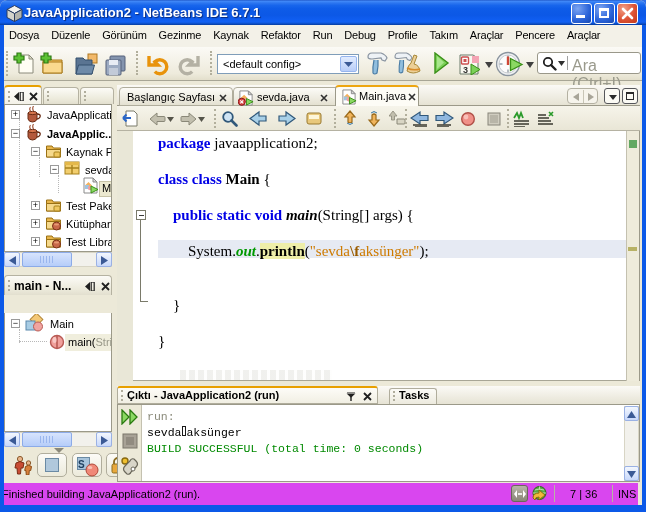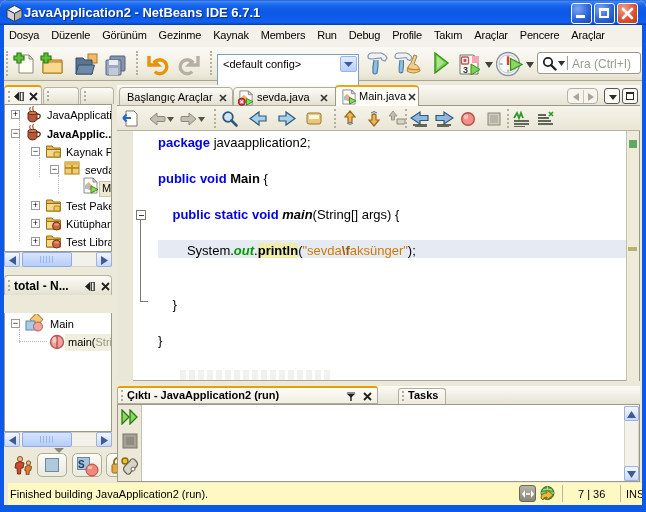--- a/index.html
+++ b/index.html
@@ -30,21 +30,21 @@
 .ptab.active{background:linear-gradient(180deg,#fefdfb,#f4f2e8);border-top:2px solid #e8a000;}
 .vgrip{width:0;border-left:2px dotted #b0ad9c;}
 
 .exp{width:9px;height:9px;border:1px solid #9a9a9a;background:#fff;font-size:9px;line-height:7px;text-align:center;color:#000;}
 .trow{white-space:nowrap;}
 
 .sbtn{width:16px;height:15px;border:1px solid #9ab1e4;border-radius:2px;background:linear-gradient(180deg,#f3f7fe,#c8d8fb);color:#3b5a96;text-align:center;}
 .sthumb{background:linear-gradient(180deg,#d7e4fd,#b6cdf9);border:1px solid #8cabe8;border-radius:2px;}
 .strack{background:#f2f1ec;border:1px solid #d8d5c5;}
 
-#edcode{font-family:Liberation Sans, sans-serif;font-size:13px;line-height:18px;white-space:pre;}
+#edcode{font-family:Liberation Serif, serif;font-size:15px;line-height:18px;white-space:pre;}
 .kw{color:#0000e6;font-weight:bold;}
 .str{color:#ce7b00;}
 .esc{color:#9a5c00;font-weight:bold;}
 .fld{color:#009900;font-weight:bold;font-style:italic;}
 .mtd{font-weight:bold;font-style:italic;}
 .bld{font-weight:bold;}
 
 #outtext{font-family:"Liberation Mono",monospace;font-size:11.5px;line-height:16.2px;white-space:pre;}
 .green{color:#028a02;}
 .gray{color:#8a8a7a;}
@@ -71,21 +71,21 @@
         </svg>
  </div>
 </div>
 
 <div class="abs" id="menu">
  <span class="mi">Dosya</span>
       <span class="mi">Düzenle</span>
       <span class="mi">Görünüm</span>
       <span class="mi">Gezinme</span>
       <span class="mi">Kaynak</span>
-      <span class="mi">Members</span>
+      <span class="mi">Refaktor</span>
       <span class="mi">Run</span>
       <span class="mi">Debug</span>
       <span class="mi">Profile</span>
       <span class="mi">Takım</span>
       <span class="mi">Araçlar</span>
       <span class="mi">Pencere</span>
       <span class="mi">Araçlar</span>
 </div>
 
 <div class="abs" id="toolbar">
@@ -120,21 +120,21 @@
  <svg class="abs" style="left:141px;top:6px" width="26" height="24" viewBox="0 0 26 24">
   <path d="M5 4 v8 h8" fill="none" stroke="#e8930c" stroke-width="0"></path>
   <path d="M4 3 v9 h9 l-3.2 -3.2 a7 7 0 1 1 0 9.8" fill="none" stroke="#e8930c" stroke-width="3.4"></path>
  </svg>
 
  <svg class="abs" style="left:172px;top:6px" width="26" height="24" viewBox="0 0 26 24">
   <path d="M22 3 v9 h-9 l3.2 -3.2 a7 7 0 1 0 0 9.8" fill="none" stroke="#b4b1a4" stroke-width="3.4"></path>
  </svg>
  <div class="abs tsep" style="left:206px"></div>
 
- <div class="abs" style="left:213px;top:7px;width:142px;height:32px;background:#fff;border:1px solid #7f9db9;">
+ <div class="abs" style="left:213px;top:7px;width:142px;height:20px;background:#fff;border:1px solid #7f9db9;">
   <div class="abs" style="left:5px;top:3px">&lt;default config&gt;</div>
   <div class="abs" style="right:1px;top:1px;width:17px;height:16px;background:linear-gradient(180deg,#e2ecfe,#b8cdf8);border:1px solid #96b5ee;border-radius:2px;">
    <svg class="abs" style="left:3px;top:5px" width="9" height="6" viewBox="0 0 9 6">
             <path d="M0 0 L4.5 5 L9 0 z" fill="#3b5a96"></path>
           </svg>
   </div>
  </div>
 
  <svg class="abs" style="left:362px;top:4px" width="22" height="25" viewBox="0 0 22 25">
   <path d="M2 6 q0 -4 4 -4 l9 0 q5 2 6 5 l-2 3 -3 -1 -1 -2 -9 1 q-4 0 -4 -2" fill="#eef2f6" stroke="#8a94a0" stroke-width="1.2"></path>
@@ -178,21 +178,21 @@
 
  <div class="abs" style="left:533px;top:5px;width:104px;height:22px;background:#fff;border:1px solid #9a988a;border-radius:3px;">
   <svg class="abs" style="left:4px;top:3px" width="15" height="15" viewBox="0 0 15 15">
    <circle cx="6" cy="6" r="4.2" fill="none" stroke="#202020" stroke-width="1.8"></circle>
    <path d="M9 9 L13.5 13.5" stroke="#202020" stroke-width="2.4" stroke-linecap="round"></path>
   </svg>
   <svg class="abs" style="left:20px;top:8px" width="7" height="5" viewBox="0 0 7 5">
           <path d="M0 0 h7 L3.5 5 z" fill="#303030"></path>
         </svg>
   <div class="abs" style="left:29px;top:3px;width:1px;height:14px;background:#a0a0a0"></div>
-  <div class="abs" style="left:34px;top:4px;color:#9a9a8c;font-size:12px">Ara (Ctrl+I)</div>
+  <div class="abs" style="left:34px;top:4px;color:#9a9a8c;font-size:16px">Ara (Ctrl+I)</div>
  </div>
 </div>
 
 <div class="abs" id="projects" style="left:4px;top:85px;width:108px;height:182px;">
 
  <div class="abs ptab active" style="left:0;top:0;width:38px;height:19px;">
   <div class="abs vgrip" style="left:3px;top:4px;height:11px"></div>
   <svg class="abs" style="left:9px;top:5px" width="10" height="9" viewBox="0 0 10 9">
           <path d="M5 0 L0 4.5 L5 9 z" fill="#202020"></path>
           <rect x="6.2" y="0" width="3" height="9" fill="none" stroke="#202020" stroke-width="1.2"></rect>
@@ -292,21 +292,21 @@
   <div class="abs" style="left:36px;top:4px;width:14px;height:7px;background:repeating-linear-gradient(90deg,#9ab6ee 0,#9ab6ee 1px,transparent 1px,transparent 3px)"></div>
   <div class="abs sbtn" style="left:92px;top:0"><svg width="7" height="9" style="margin-top:3px" viewBox="0 0 7 9">
             <path d="M0 0 L7 4.5 L0 9 z" fill="#3b5a96"></path>
           </svg></div>
  </div>
 </div>
 
 <div class="abs" id="navigator" style="left:4px;top:275px;width:108px;height:207px;">
  <div class="abs ptab" style="left:0;top:0;width:108px;height:20px;border-radius:4px 4px 0 0;">
   <div class="abs vgrip" style="left:3px;top:4px;height:11px"></div>
-  <div class="abs" style="left:9px;top:3px;font-weight:bold;font-size:12px">total - N...</div>
+  <div class="abs" style="left:9px;top:3px;font-weight:bold;font-size:12px">main - N...</div>
   <svg class="abs" style="left:80px;top:6px" width="10" height="9" viewBox="0 0 10 9">
           <path d="M5 0 L0 4.5 L5 9 z" fill="#202020"></path>
           <rect x="6.2" y="0" width="3" height="9" fill="none" stroke="#202020" stroke-width="1.2"></rect>
         </svg>
   <svg class="abs" style="left:96px;top:6px" width="9" height="9" viewBox="0 0 9 9">
           <path d="M1 1 L8 8 M8 1 L1 8" stroke="#202020" stroke-width="1.8"></path>
         </svg>
  </div>
 
 
@@ -368,21 +368,21 @@
             <rect x="1" y="7" width="12" height="9" rx="1.5" fill="#e8a83c" stroke="#8a6a1c"></rect>
           </svg>
   </div>
  </div>
 </div>
 
 <div class="abs" id="editor" style="left:117px;top:85px;width:523px;height:301px;">
 
  <div class="abs" style="left:0;top:0;width:523px;height:21px;background:linear-gradient(180deg,#fbfaf6,#e6e3d4);border-bottom:1px solid #9b9989;"></div>
  <div class="abs" style="left:2px;top:2px;width:114px;height:19px;border:1px solid #b0ad9c;border-radius:4px 4px 0 0;background:linear-gradient(180deg,#fcfbf7,#e4e1d1);">
-  <div class="abs" style="left:7px;top:3px;white-space:nowrap">Başlangıç Araçlar</div>
+  <div class="abs" style="left:7px;top:3px;white-space:nowrap">Başlangıç Sayfası</div>
   <svg class="abs" style="left:99px;top:6px" width="8" height="8" viewBox="0 0 8 8">
           <path d="M1 1 L7 7 M7 1 L1 7" stroke="#303030" stroke-width="1.6"></path>
         </svg>
  </div>
  <div class="abs" style="left:116px;top:2px;width:113px;height:19px;border:1px solid #b0ad9c;border-radius:4px 4px 0 0;background:linear-gradient(180deg,#fcfbf7,#e4e1d1);">
   <svg class="abs" style="left:4px;top:2px" width="16" height="16" viewBox="0 0 17 17">
    <path d="M2 1 h9 l4 4 v11 h-13 z" fill="#fff" stroke="#8a8a8a"></path>
    <path d="M11 1 l4 4 h-4 z" fill="#d8d8d8" stroke="#8a8a8a"></path>
    <rect x="4" y="6" width="5" height="5" fill="#f4b05c" transform="rotate(45 6.5 8.5)"></rect>
    <circle cx="8" cy="11" r="2.2" fill="#f0a0a0"></circle>
@@ -508,21 +508,21 @@
   <div class="abs" style="left:512px;top:9px;width:8px;height:8px;background:#62a862;"></div>
   <div class="abs" style="left:511px;top:116px;width:9px;height:4px;background:#b8b266;"></div>
 
   <div class="abs" style="left:19px;top:79px;width:10px;height:10px;border:1px solid #7a7a6a;background:#fff;">
           <div style="margin:4px 0 0 2px;width:5px;height:1px;background:#3a3a3a"></div>
         </div>
   <div class="abs" style="left:23px;top:89px;width:1px;height:82px;background:#7a7a6a;"></div>
   <div class="abs" style="left:23px;top:170px;width:8px;height:1px;background:#7a7a6a;"></div>
   <pre class="abs" id="edcode" style="left:41px;top:3px;margin:0;"><span class="kw">package</span> javaapplication2;
 
-<span class="kw">public void</span> <span class="bld">Main</span> {
+<span class="kw">class class</span> <span class="bld">Main</span> {
 
     <span class="kw">public static void</span> <span class="mtd">main</span>(String[] args) {
 
         System.<span class="fld">out</span>.<span class="bld" style="background:#eeeea9">println</span>(<span class="str">"sevda</span><span class="esc">\f</span><span class="str">aksünger"</span>);
 
 
     }
 
 }</pre>
  </div>
@@ -534,54 +534,57 @@
   <div class="abs vgrip" style="left:3px;top:2px;height:11px"></div>
   <div class="abs" style="left:9px;top:1px;font-weight:bold;white-space:nowrap">Çıktı - JavaApplication2 (run)</div>
   <svg class="abs" style="left:228px;top:4px" width="10" height="9" viewBox="0 0 10 9">
           <path d="M1 0 h8 M2 2 h6 L5 5 z" stroke="#202020" fill="#202020" stroke-width="1.2"></path>
           <path d="M5 5 v4" stroke="#202020" stroke-width="1.4"></path>
         </svg>
   <svg class="abs" style="left:245px;top:4px" width="9" height="9" viewBox="0 0 9 9">
           <path d="M1 1 L8 8 M8 1 L1 8" stroke="#202020" stroke-width="1.8"></path>
         </svg>
  </div>
- <div class="abs" style="left:281px;top:2px;width:48px;height:24px;background:linear-gradient(180deg,#fcfbf7,#e4e1d1);border:1px solid #b0ad9c;border-bottom:none;border-radius:3px 3px 0 0;">
+ <div class="abs" style="left:272px;top:2px;width:48px;height:24px;background:linear-gradient(180deg,#fcfbf7,#e4e1d1);border:1px solid #b0ad9c;border-bottom:none;border-radius:3px 3px 0 0;">
   <div class="abs vgrip" style="left:3px;top:2px;height:10px"></div>
   <div class="abs" style="left:9px;top:0px;font-weight:bold">Tasks</div>
  </div>
 
  <div class="abs" style="left:0;top:18px;width:523px;height:78px;background:#fff;border:1px solid #9b9989;">
   <div class="abs" style="left:0;top:0;width:24px;height:76px;background:#ece9d8;border-right:1px solid #c4c1b0;"></div>
   <svg class="abs" style="left:3px;top:4px" width="18" height="16" viewBox="0 0 18 16">
    <path d="M1 1 L8 8 L1 15 z" fill="#8ad862" stroke="#2a7a10" stroke-width="1.3"></path>
    <path d="M9 1 L16 8 L9 15 z" fill="#8ad862" stroke="#2a7a10" stroke-width="1.3"></path>
   </svg>
   <svg class="abs" style="left:4px;top:28px" width="16" height="16" viewBox="0 0 16 16">
           <rect x="1" y="1" width="14" height="14" fill="#a8a296" stroke="#7a766a"></rect>
           <rect x="4" y="4" width="8" height="8" fill="#918b80"></rect>
         </svg>
   <svg class="abs" style="left:3px;top:52px" width="18" height="18" viewBox="0 0 18 18">
    <circle cx="4" cy="4" r="3" fill="#f0c030" stroke="#8a6a10" stroke-width="1.4"></circle>
    <path d="M4 9 q-3 3 0 6 l2 2 q3 1 4 -2 l5 -5 q3 -3 0 -6 l-2 -2 q-3 -1 -4 2 z" fill="#d8d5c8" stroke="#6a675a" stroke-width="1.2"></path>
    <circle cx="12" cy="12" r="2" fill="#fff" stroke="#6a675a"></circle>
   </svg>
+  <pre class="abs" id="outtext" style="left:29px;top:4px;margin:0;"><span class="gray">run:</span>
+sevda<span style="display:inline-block;width:4.9px;height:10px;border:1px solid #1a1a1a;"></span>aksünger
+<span class="green">BUILD SUCCESSFUL (total time: 0 seconds)</span></pre>
 
   <div class="abs" style="left:506px;top:1px;width:15px;height:75px;">
    <div class="abs strack" style="left:0;top:0;width:15px;height:75px"></div>
    <div class="abs sbtn" style="left:0;top:0;width:15px;height:15px"><svg width="9" height="7" style="margin-top:4px" viewBox="0 0 9 7">
               <path d="M4.5 0 L9 7 L0 7 z" fill="#3b5a96"></path>
             </svg></div>
    <div class="abs sbtn" style="left:0;top:60px;width:15px;height:15px"><svg width="9" height="7" style="margin-top:4px" viewBox="0 0 9 7">
               <path d="M0 0 L9 0 L4.5 7 z" fill="#3b5a96"></path>
             </svg></div>
   </div>
  </div>
 </div>
 
-<div class="abs" id="status" style="left:8px;top:483px;width:638px;height:22px;background:#fef9c3;">
+<div class="abs" id="status" style="left:0;top:483px;width:638px;height:22px;background:#d946ef;">
  <div class="abs" style="left:2px;top:5px;white-space:nowrap">Finished building JavaApplication2 (run).</div>
  <div class="abs" style="left:511px;top:2px;width:17px;height:17px;background:linear-gradient(180deg,#b8b4a8,#8a8678);border:1px solid #6a675c;border-radius:3px;">
   <svg style="margin:4px 0 0 2px" width="12" height="8" viewBox="0 0 12 8">
           <path d="M3 0 L0 4 L3 8 z M9 0 L12 4 L9 8 z" fill="#fff"></path>
           <path d="M4 3.2 h4 v1.6 h-4 z" fill="#fff"></path>
         </svg>
  </div>
  <div class="abs" style="left:531px;top:2px;width:17px;height:17px;">
   <svg width="17" height="17" viewBox="0 0 17 17">
    <circle cx="8.5" cy="8" r="6.5" fill="#58a848" stroke="#2a6a1a"></circle>

